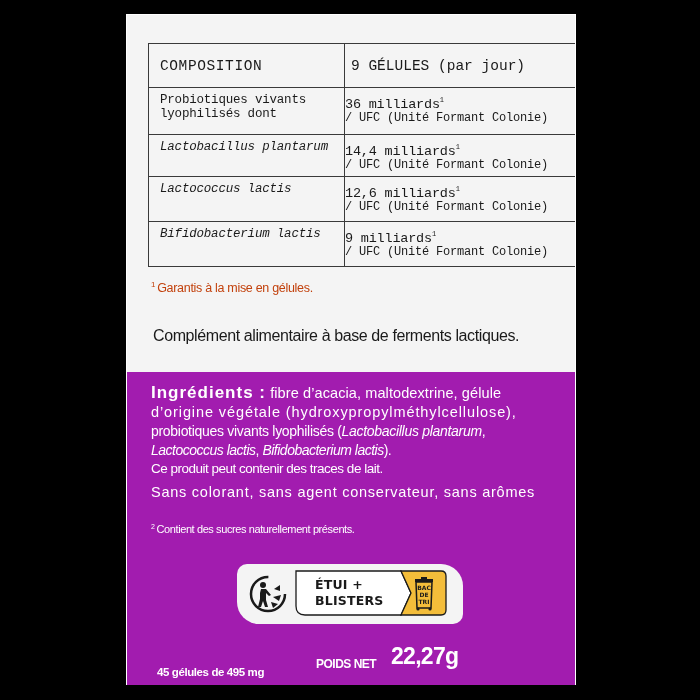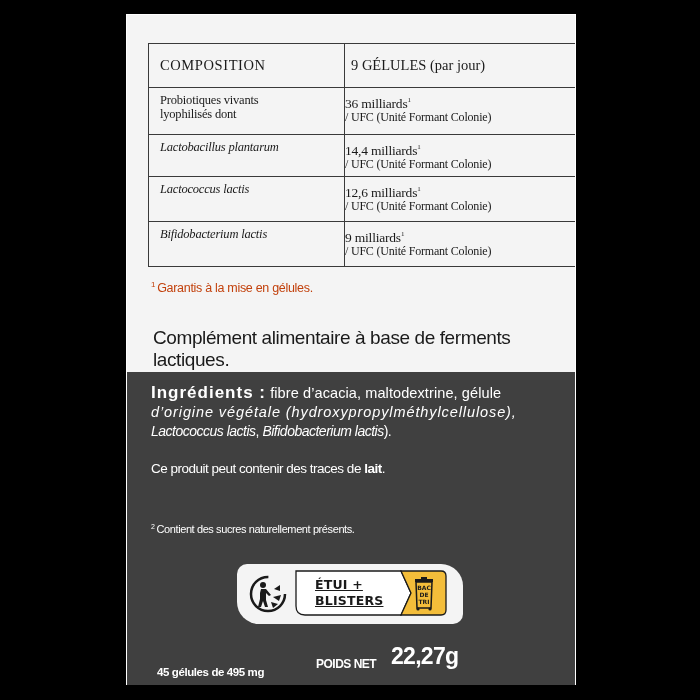--- a/index.html
+++ b/index.html
@@ -8,21 +8,21 @@
     font-family: "Liberation Sans", sans-serif;
   }
   .panel {
     position: absolute; left: 126px; top: 14px; width: 448px; height: 670px;
     background: #f4f4f4; border-left: 1px solid #ffffff; border-right: 1px solid #ffffff; border-top: 1px solid #ffffff;
     overflow: hidden;
   }
   .comp-table {
     position: absolute; left: 21px; top: 28px; width: 482px;
     border-collapse: collapse; border: 1.5px solid #3a3a3a;
-    font-family: Liberation Serif, serif; color: #1a1a1a;
+    font-family: Liberation Mono, monospace; color: #1a1a1a;
   }
   .comp-table td { border: 1.5px solid #3a3a3a; vertical-align: top; padding: 0; }
   .comp-table .c1 { width: 184px; padding-left: 11px; }
   .comp-table .c2 { }
   .comp-table tr.head td { height: 43px; vertical-align: middle; font-size: 14.5px; letter-spacing: 0.6px; }
   .comp-table tr.head .c2 { padding-left: 6px; letter-spacing: 0; }
   .comp-table tr.row td { padding-top: 5px; }
   .name { font-size: 12.5px; line-height: 14px; letter-spacing: -0.2px; }
   .name.italic { font-style: italic; }
   .amount { font-size: 13.5px; line-height: 15px; letter-spacing: -0.2px; }
@@ -30,52 +30,52 @@
   .unit { font-size: 12px; line-height: 12px; letter-spacing: -0.2px; }
   tr.r1 td { height: 41px; }
   tr.r2 td { height: 36px; }
   tr.r3 td { height: 39px; }
   tr.r4 td { height: 39px; }
   .footnote1 {
     position: absolute; left: 24px; top: 265px; font-size: 12.5px; color: #c2410c; letter-spacing: -0.3px;
   }
   .footnote1 sup { font-size: 8px; vertical-align: 5px; margin-right: 2px; }
   .complement {
-    position: absolute; left: 26px; top: 312px; font-size: 19px; color: #1a1a1a; letter-spacing: -0.4px;
+    position: absolute; left: 26px; top: 312px; font-size: 16px; color: #1a1a1a; letter-spacing: -0.4px;
   }
   .green {
-    position: absolute; left: 0; top: 357px; width: 468px; height: 313px; background: #404040;
+    position: absolute; left: 0; top: 357px; width: 468px; height: 313px; background: #a21caf;
     color: #ffffff;
     padding-left: 23px;
   }
   .ingredients {
     position: absolute; left: 24px; top: 11px; width: 410px; font-size: 14.5px; line-height: 19px; letter-spacing: 0.1px;
   }
   .ingredients .label { font-weight: bold; font-size: 17px; letter-spacing: 1px; }
-  .ingredients .l2 { letter-spacing: 0.9px; font-style: italic; }
+  .ingredients .l2 { letter-spacing: 0.9px; }
   .ingredients .l3 { letter-spacing: -0.3px; font-size: 14px; }
   .ingredients .l4 { letter-spacing: -0.5px; font-size: 14px; }
   .traces { position: absolute; left: 24px; top: 89px; font-size: 13.5px; letter-spacing: -0.5px; }
-  .traces b { font-weight: bold; }
+  .traces b { font-weight: normal; }
   .sans { position: absolute; left: 24px; top: 111px; width: 412px; font-size: 14.5px; line-height: 19px; }
   .sans .s1 { letter-spacing: 0.75px; }
   .sans sup { font-size: 8px; vertical-align: 6px; }
   .footnote2 { position: absolute; left: 24px; top: 151px; font-size: 11px; letter-spacing: -0.4px; }
   .footnote2 sup { font-size: 7px; vertical-align: 4px; margin-right: 2px; }
   .triman {
     position: absolute; left: 110px; top: 192px; width: 226px; height: 60px; background: #f4f4f4;
     border-radius: 10px 22px 10px 22px;
   }
   .triman .trisym { position: absolute; left: 10px; top: 9px; width: 42px; height: 42px; }
   .triman .label-box {
     position: absolute; left: 58px; top: 6px; width: 152px; height: 46px;
   }
   .triman .etui-text {
     position: absolute; left: 78px; top: 13px; font-family: "DejaVu Sans", sans-serif; font-weight: bold;
-    font-size: 12.5px; line-height: 16px; color: #1a1a1a; letter-spacing: 0.2px; text-decoration: underline;
+    font-size: 12.5px; line-height: 16px; color: #1a1a1a; letter-spacing: 0.2px;
   }
   .triman .bac {
     position: absolute; left: 176px; top: 13px; width: 22px; height: 34px;
   }
   .gelules { position: absolute; left: 30px; top: 294px; font-size: 11.5px; font-weight: bold; letter-spacing: -0.4px; }
   .poids { position: absolute; left: 189px; top: 285px; font-size: 12px; font-weight: bold; letter-spacing: -0.5px; }
   .poids-val { position: absolute; left: 264px; top: 271px; font-size: 23px; font-weight: bold; letter-spacing: -0.7px; }
 </style>
 </head>
 <body>
@@ -129,26 +129,28 @@
     </table>
 
   <div class="footnote1"><sup>1</sup><span>Garantis à la mise en gélules.</span></div>
 
   <div class="complement">Complément alimentaire à base de ferments lactiques.</div>
 
   <div class="green">
     <div class="ingredients">
       <div><span class="label">Ingrédients :</span><span> fibre d’acacia, maltodextrine, gélule</span></div>
       <div class="l2">d’origine végétale (hydroxypropylméthylcellulose),</div>
+      <div class="l3"><span>probiotiques vivants lyophilisés (</span><i>Lactobacillus plantarum</i><span>,</span></div>
       <div class="l4"><i>Lactococcus lactis</i><span>, </span><i>Bifidobacterium lactis</i><span>).</span></div>
     </div>
 
     <div class="traces"><span>Ce produit peut contenir des traces de </span><b>lait</b><span>.</span></div>
 
     <div class="sans">
+      <div class="s1">Sans colorant, sans agent conservateur, sans arômes</div>
     </div>
 
     <div class="footnote2"><sup>2</sup><span>Contient des sucres naturellement présents.</span></div>
 
     <div class="triman">
       <svg class="trisym" viewBox="0 0 42 42">
         <circle cx="21" cy="21" r="17" fill="none" stroke="#1a1a1a" stroke-width="2.5" stroke-dasharray="80 27"></circle>
         <circle cx="16" cy="12" r="3" fill="#1a1a1a"></circle>
         <path d="M14 16 L19 16 L24 22 L22 23 L19 20 L19 27 L21 34 L18 34 L16 28 L14 34 L11 34 L13 26 L13 20 Z" fill="#1a1a1a"></path>
         <path d="M27 16 L33 12 L33 18 Z" fill="#1a1a1a"></path>

